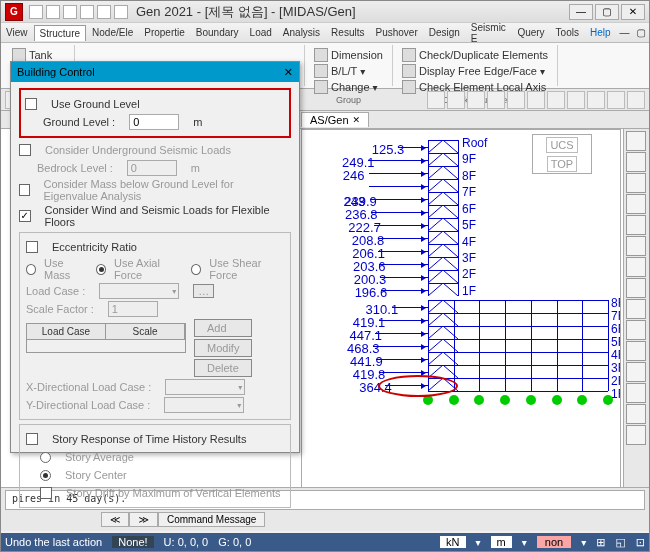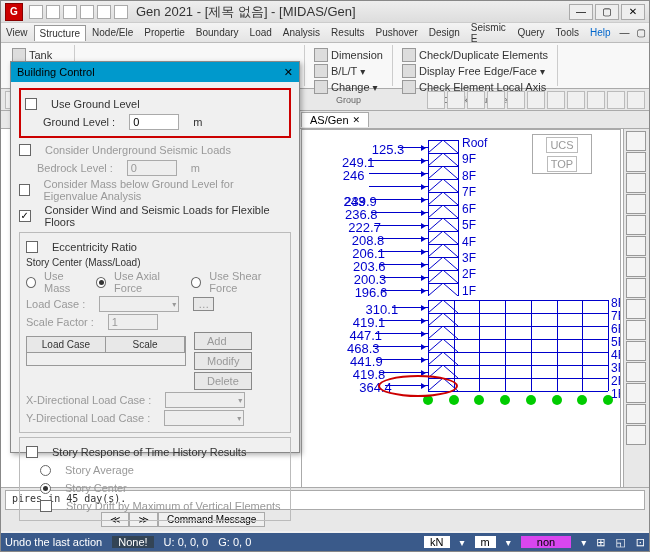--- a/index.html
+++ b/index.html
@@ -385,21 +385,21 @@
   </div>
 
   <div class="statusbar">
     <span>Undo the last action</span>
     <span style="background:#345;padding:0 6px">None!</span>
     <span>U: 0, 0, 0</span>
     <span>G: 0, 0</span>
     <div style="flex:1"></div>
     <span style="background:#fff;color:#000;padding:0 6px">kN</span>▾
     <span style="background:#fff;color:#000;padding:0 6px">m</span>▾
-    <span style="background:#d946ef;color:#000;padding:0 16px">non</span>▾
+    <span style="background:#fca5a5;color:#000;padding:0 8px">non</span>▾
     <span>⊞</span>
     <span>◱</span>
     <span>⊡</span>
   </div>
 
   <div class="dialog">
     <div class="dlgtitle">
       <span>Building Control</span>
       <span>✕</span>
     </div>
@@ -431,21 +431,20 @@
       <div class="row">
           <span class="chk on"></span>
           <span>Consider Wind and Seismic Loads for Flexible Floors</span>
         </div>
 
       <div class="group">
         <div class="row">
             <span class="chk"></span>
             <span>Eccentricity Ratio</span>
           </div>
-        <div style="font-size:10px;margin:2px 0">Story Center (Mass/Load)</div>
         <div class="row dis" style="gap:8px">
           <span class="rad"></span>
             <span>Use Mass</span>
           <span class="rad on"></span>
             <span>Use Axial Force</span>
           <span class="rad"></span>
             <span>Use Shear Force</span>
         </div>
         <div class="row dis">
             <span>Load Case   :</span>

